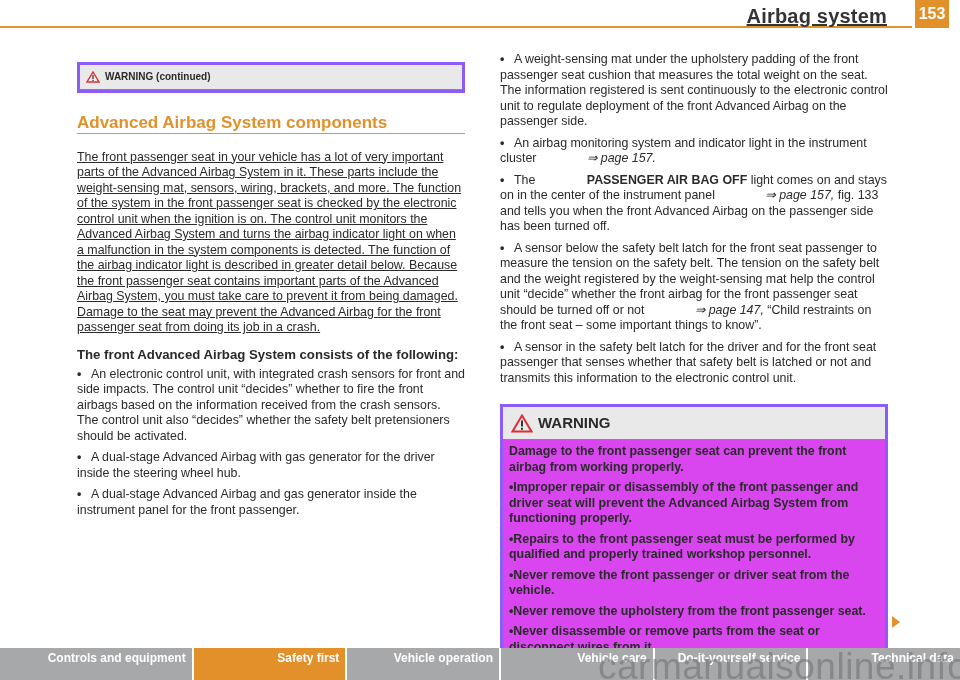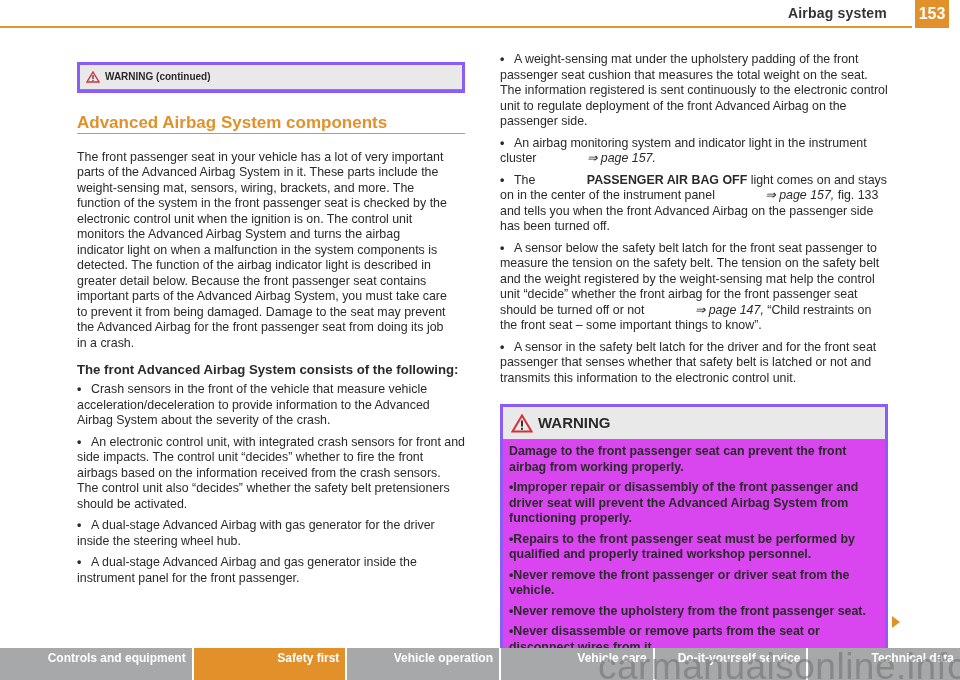--- a/index.html
+++ b/index.html
@@ -1,38 +1,38 @@
 <!DOCTYPE html>
 <html><head>
 <meta charset="utf-8">
 <style>
   html, body { margin: 0; padding: 0; }
   body {
     width: 960px; height: 680px; background: #ffffff; position: relative; overflow: hidden;
     font-family: "Liberation Sans", sans-serif; color: #2a2a2a;
   }
   .header-line { position: absolute; left: 0; top: 26px; width: 912px; height: 2px; background: #e2962a; }
-  .header-title { position: absolute; right: 73px; top: 5px; font-size: 14px; font-weight: bold; color: #333; letter-spacing: 0.2px; }
+  .header-title { position: absolute; right: 73px; top: 5px; font-size: 20px; font-weight: bold; color: #333; letter-spacing: 0.2px; text-decoration: underline; }
   .page-num { position: absolute; left: 915px; top: 0; width: 34px; height: 28px; background: #e2912a; color: #fff; font-weight: bold; font-size: 16px; display: flex; align-items: center; justify-content: center; }
 
   .col { position: absolute; font-size: 12.4px; line-height: 15.5px; }
   .col-left { left: 77px; top: 62px; width: 388px; }
   .col-right { left: 500px; top: 52px; width: 388px; }
 
   .warn-box { border: 3px solid #8b5cf6; background: #d946ef; }
   .warn-head { background: #e9e9e9; border-bottom: 1px solid #888; display: flex; align-items: center; }
   .warn-head.small { height: 24px; padding-left: 6px; font-size: 10px; font-weight: bold; }
   .warn-head.large { height: 32px; padding-left: 8px; font-size: 15px; font-weight: bold; }
   .tri { display: inline-block; margin-right: 5px; }
   .warn-body { padding: 4px 6px 5px 6px; font-weight: bold; }
   .warn-body p { margin: 0 0 5px 0; }
   .warn-body p:last-child { margin-bottom: 0; }
 
   .section-title { color: #e2912a; font-size: 17px; font-weight: bold; margin: 22px 0 0 0; padding-bottom: 2px; border-bottom: 1px solid #e2962a; }
-  .para { margin: 16px 15px 0 0; }
+  .para { margin: 16px 0 0 0; text-decoration: underline; }
   .subhead { font-weight: bold; font-size: 13.2px; line-height: 17px; margin: 10px 0 4px 0; }
   .bullet { margin: 0 0 6px 0; }
   .bullet .dot { display: inline-block; width: 14px; font-weight: bold; }
   .em { font-style: italic; margin-left: 47px; }
   .b { font-weight: bold; padding-left: 48px; }
   .end-square { display: inline-block; width: 7px; height: 7px; background: #e2912a; margin-left: 3px; vertical-align: 1px; }
 
   .continue-arrow { position: absolute; left: 892px; top: 616px; width: 0; height: 0; border-left: 8px solid #e2912a; border-top: 6px solid transparent; border-bottom: 6px solid transparent; }
 
   .footer { position: absolute; left: 0; top: 648px; width: 960px; height: 32px; display: flex; }
@@ -56,21 +56,20 @@
           <rect x="6.4" y="4" width="1.2" height="4" fill="#333"></rect>
           <rect x="6.4" y="8.8" width="1.2" height="1.2" fill="#333"></rect>
         </svg>
       <span>WARNING (continued)</span>
     </div>
   </div>
 
   <div class="section-title">Advanced Airbag System components</div>
   <p class="para">The front passenger seat in your vehicle has a lot of very important parts of the Advanced Airbag System in it. These parts include the weight-sensing mat, sensors, wiring, brackets, and more. The function of the system in the front passenger seat is checked by the electronic control unit when the ignition is on. The control unit monitors the Advanced Airbag System and turns the airbag indicator light on when a malfunction in the system components is detected. The function of the airbag indicator light is described in greater detail below. Because the front passenger seat contains important parts of the Advanced Airbag System, you must take care to prevent it from being damaged. Damage to the seat may prevent the Advanced Airbag for the front passenger seat from doing its job in a crash.</p>
   <div class="subhead">The front Advanced Airbag System consists of the following:</div>
-  <p class="bullet"><span class="dot">•</span><span>Crash sensors in the front of the vehicle that measure vehicle acceleration/deceleration to provide information to the Advanced Airbag System about the severity of the crash.</span></p>
   <p class="bullet"><span class="dot">•</span><span>An electronic control unit, with integrated crash sensors for front and side impacts. The control unit “decides” whether to fire the front airbags based on the information received from the crash sensors. The control unit also “decides” whether the safety belt pretensioners should be activated.</span></p>
   <p class="bullet"><span class="dot">•</span><span>A dual-stage Advanced Airbag with gas generator for the driver inside the steering wheel hub.</span></p>
   <p class="bullet"><span class="dot">•</span><span>A dual-stage Advanced Airbag and gas generator inside the instrument panel for the front passenger.</span></p>
 </div>
 
 <div class="col col-right">
   <p class="bullet"><span class="dot">•</span><span>A weight-sensing mat under the upholstery padding of the front passenger seat cushion that measures the total weight on the seat. The information registered is sent continuously to the electronic control unit to regulate deployment of the front Advanced Airbag on the passenger side.</span></p>
   <p class="bullet"><span class="dot">•</span><span>An airbag monitoring system and indicator light in the instrument cluster </span><span class="em">⇒ page 157.</span></p>
   <p class="bullet"><span class="dot">•</span><span>The </span><span class="b">PASSENGER AIR BAG OFF</span><span> light comes on and stays on in the center of the instrument panel </span><span class="em">⇒ page 157,</span><span> fig. 133 and tells you when the front Advanced Airbag on the passenger side has been turned off.</span></p>
   <p class="bullet"><span class="dot">•</span><span>A sensor below the safety belt latch for the front seat passenger to measure the tension on the safety belt. The tension on the safety belt and the weight registered by the weight-sensing mat help the control unit “decide” whether the front airbag for the front passenger seat should be turned off or not </span><span class="em">⇒ page 147,</span><span> “Child restraints on the front seat – some important things to know”.</span></p>

